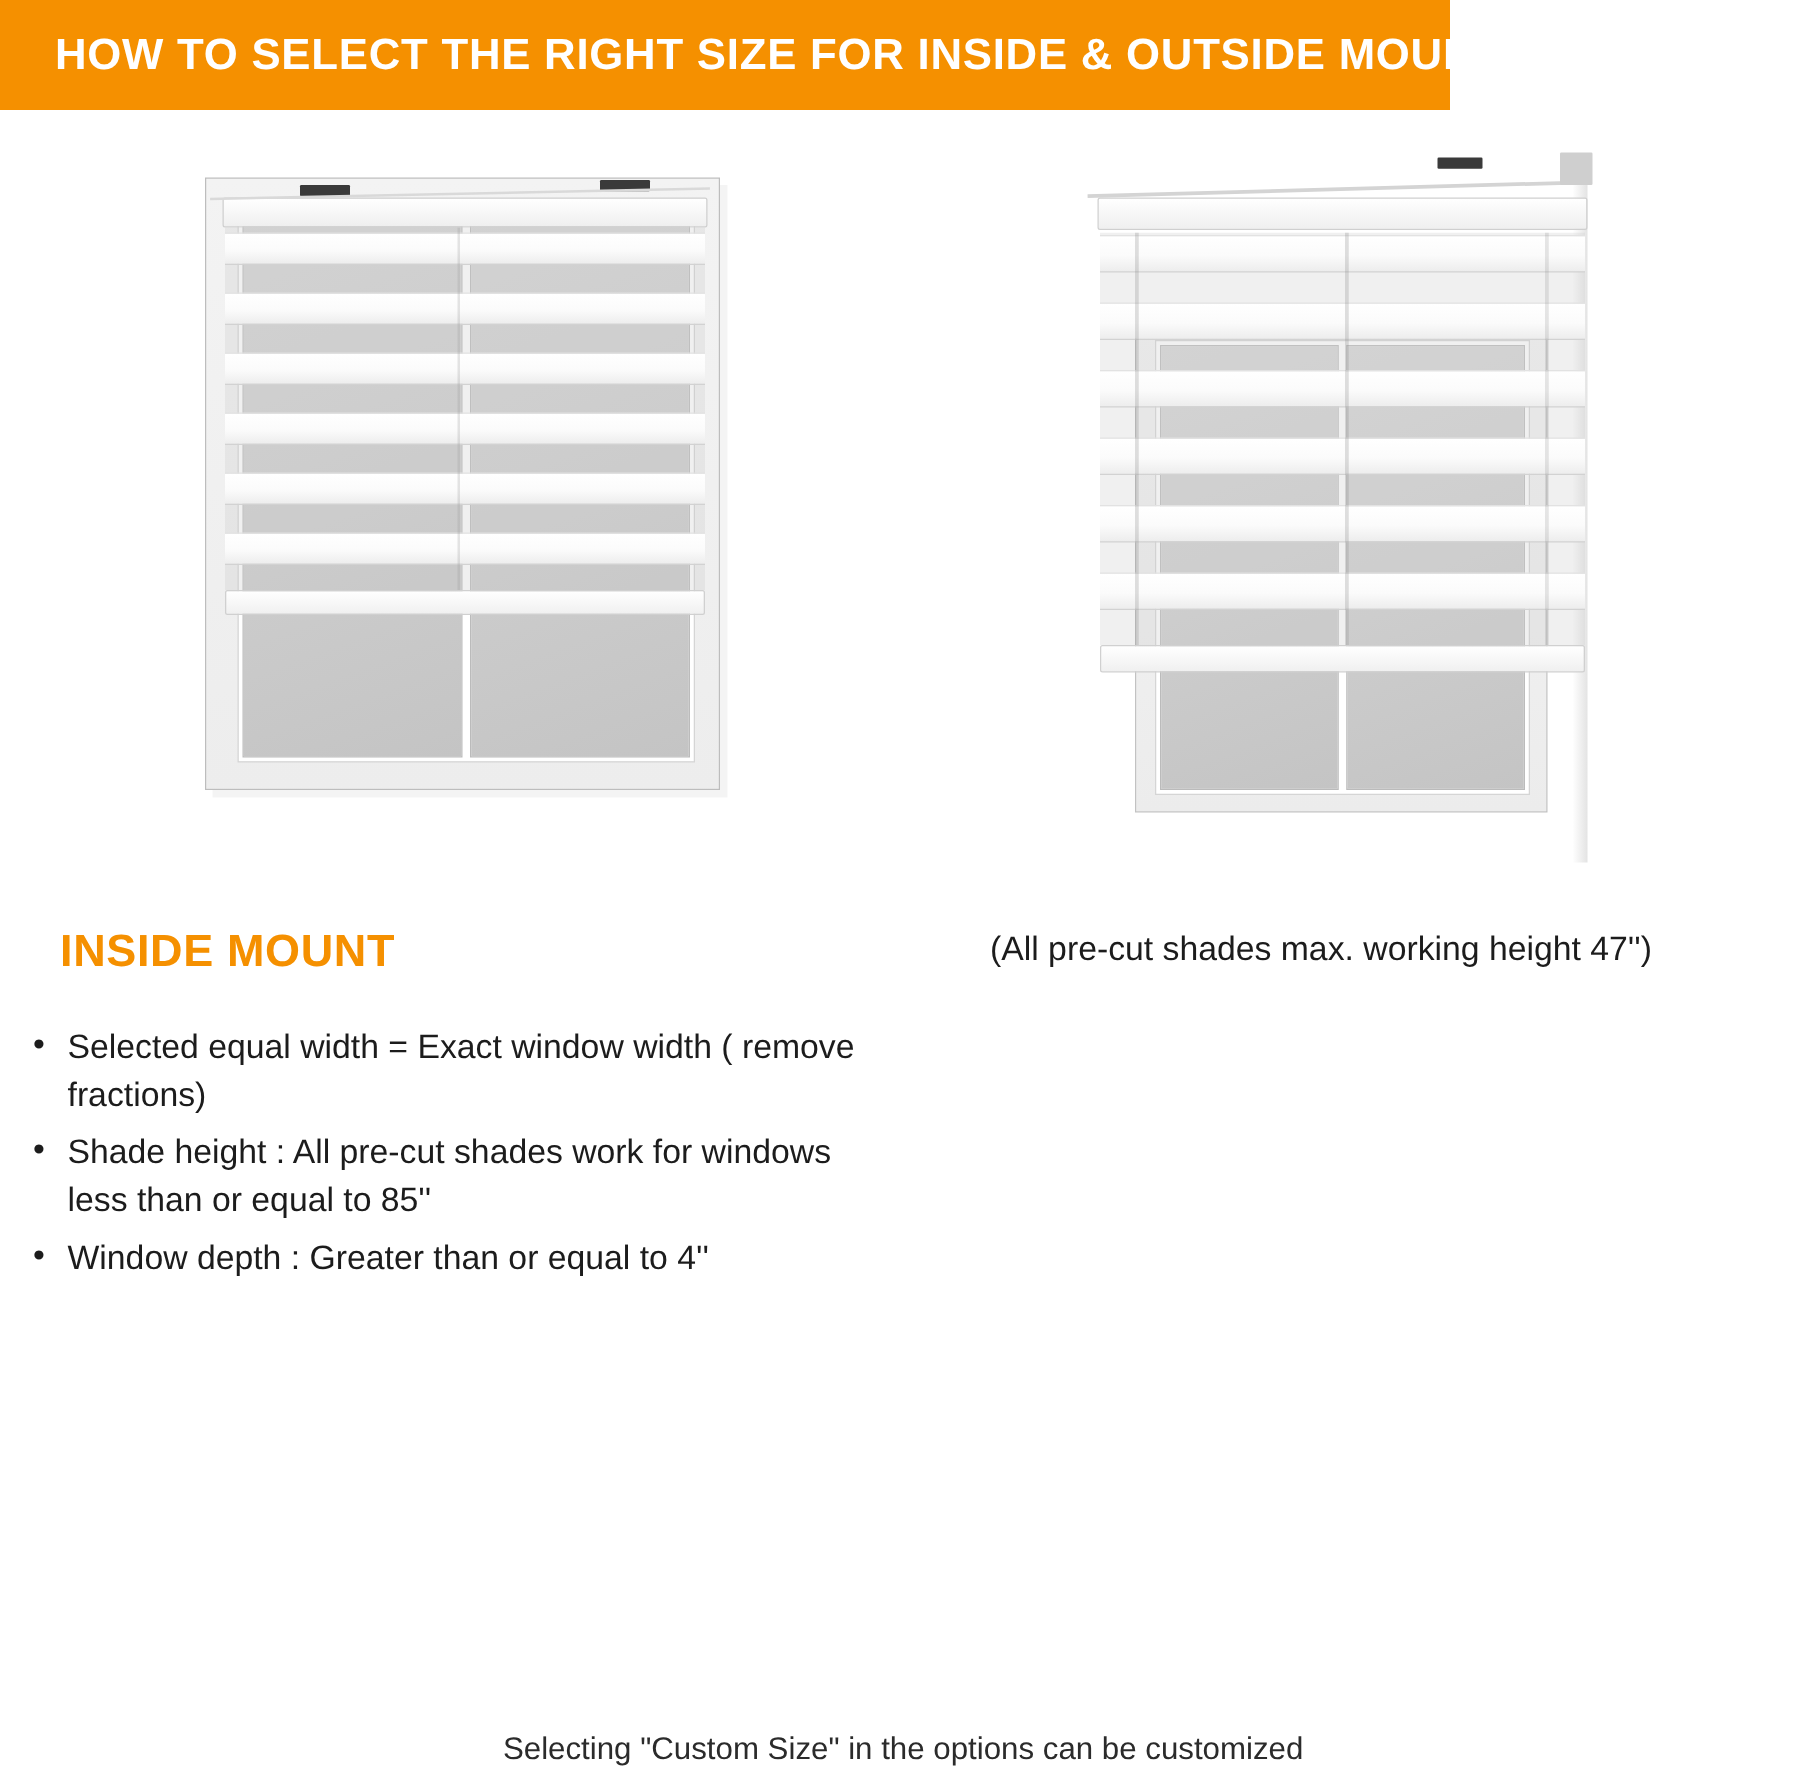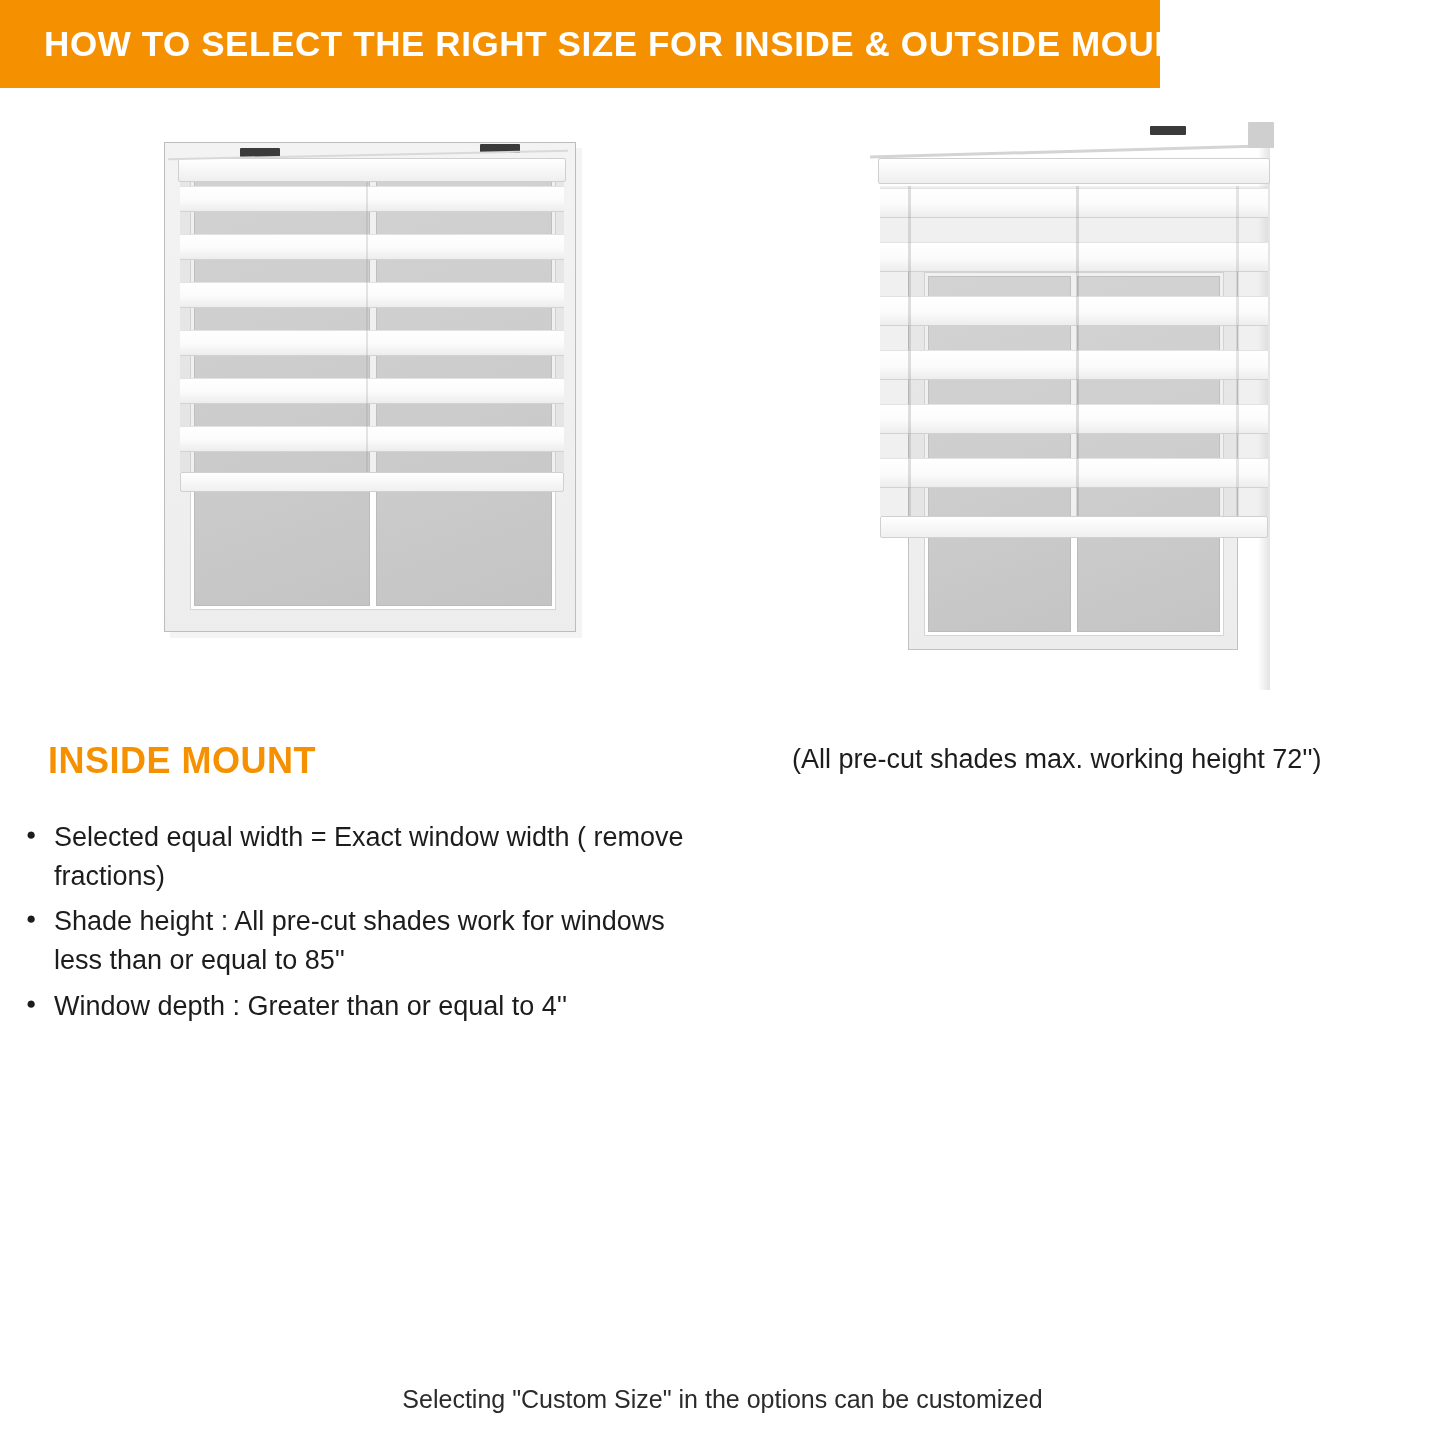--- a/index.html
+++ b/index.html
@@ -286,18 +286,18 @@
     <h2 class="col-title">INSIDE MOUNT</h2>
     <ul class="bullets">
       <li>Selected equal width = Exact window width ( remove fractions)</li>
       <li>Shade height : All pre-cut shades work for windows less than or equal to 85''</li>
       <li>Window depth : Greater than or equal to 4''</li>
     </ul>
   </div>
 
   <div class="col col-right">
     <ul class="bullets">
-      <li class="nobullet">(All pre-cut shades max. working height 72'')</li>
+      <li class="nobullet">(All pre-cut shades max. working height 47'')</li>
     </ul>
   </div>
 </div>
 
 <div class="footer-note">Selecting "Custom Size" in the options can be customized</div>
 
 </body></html>

